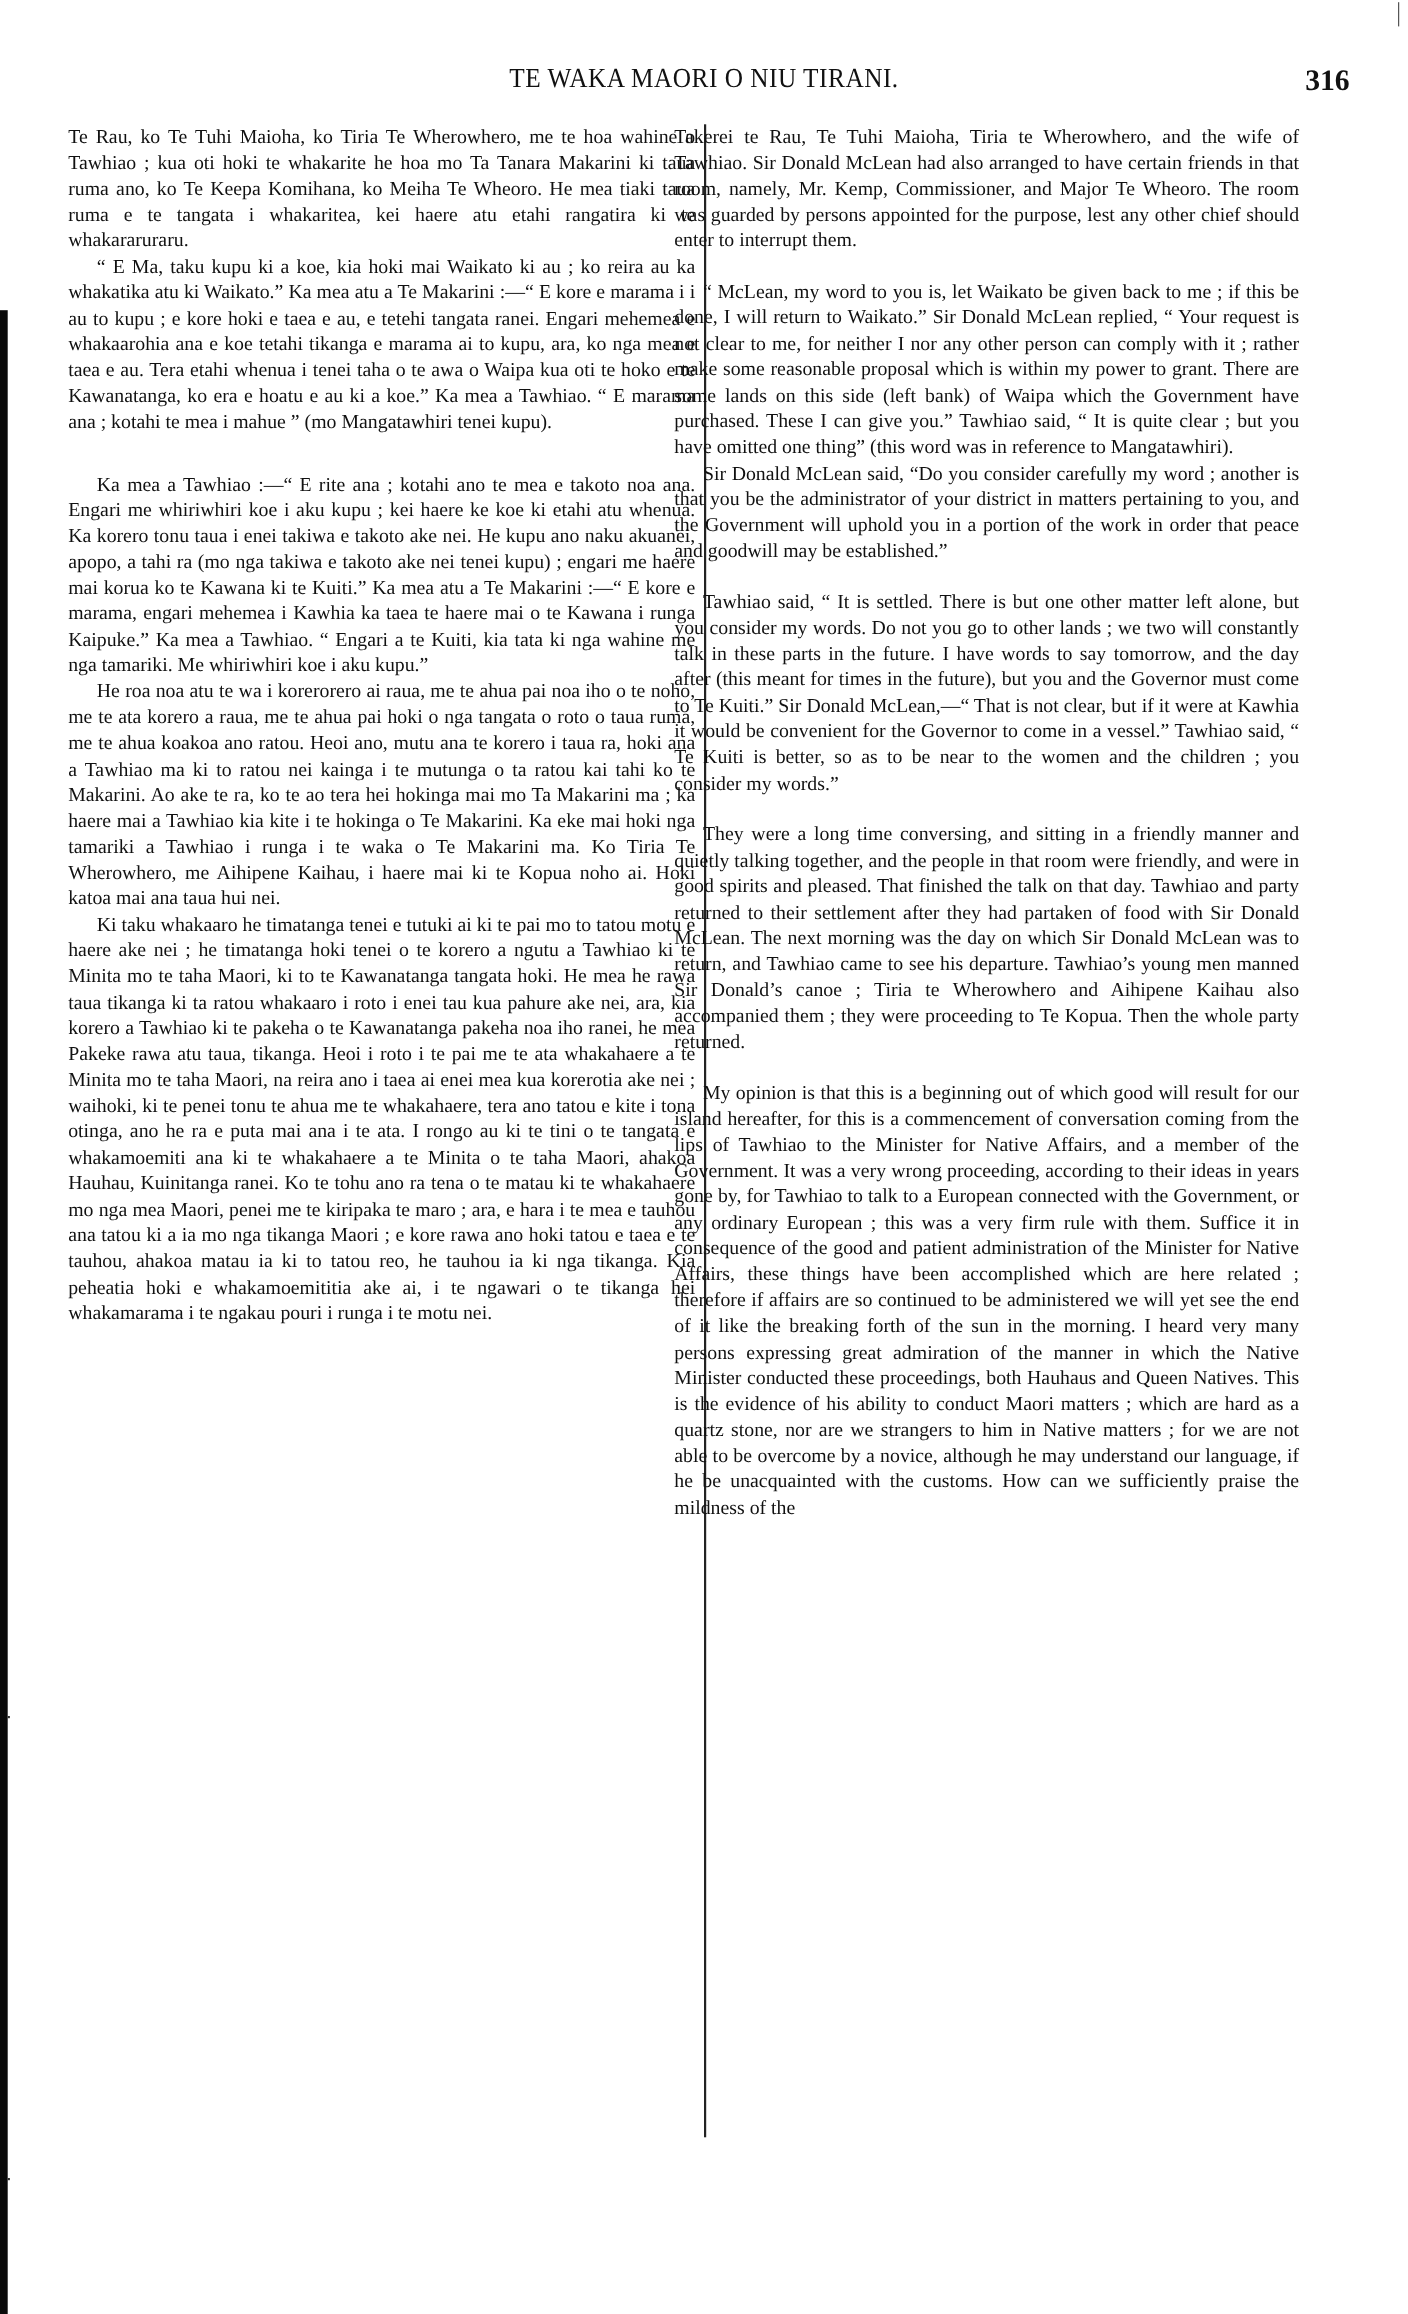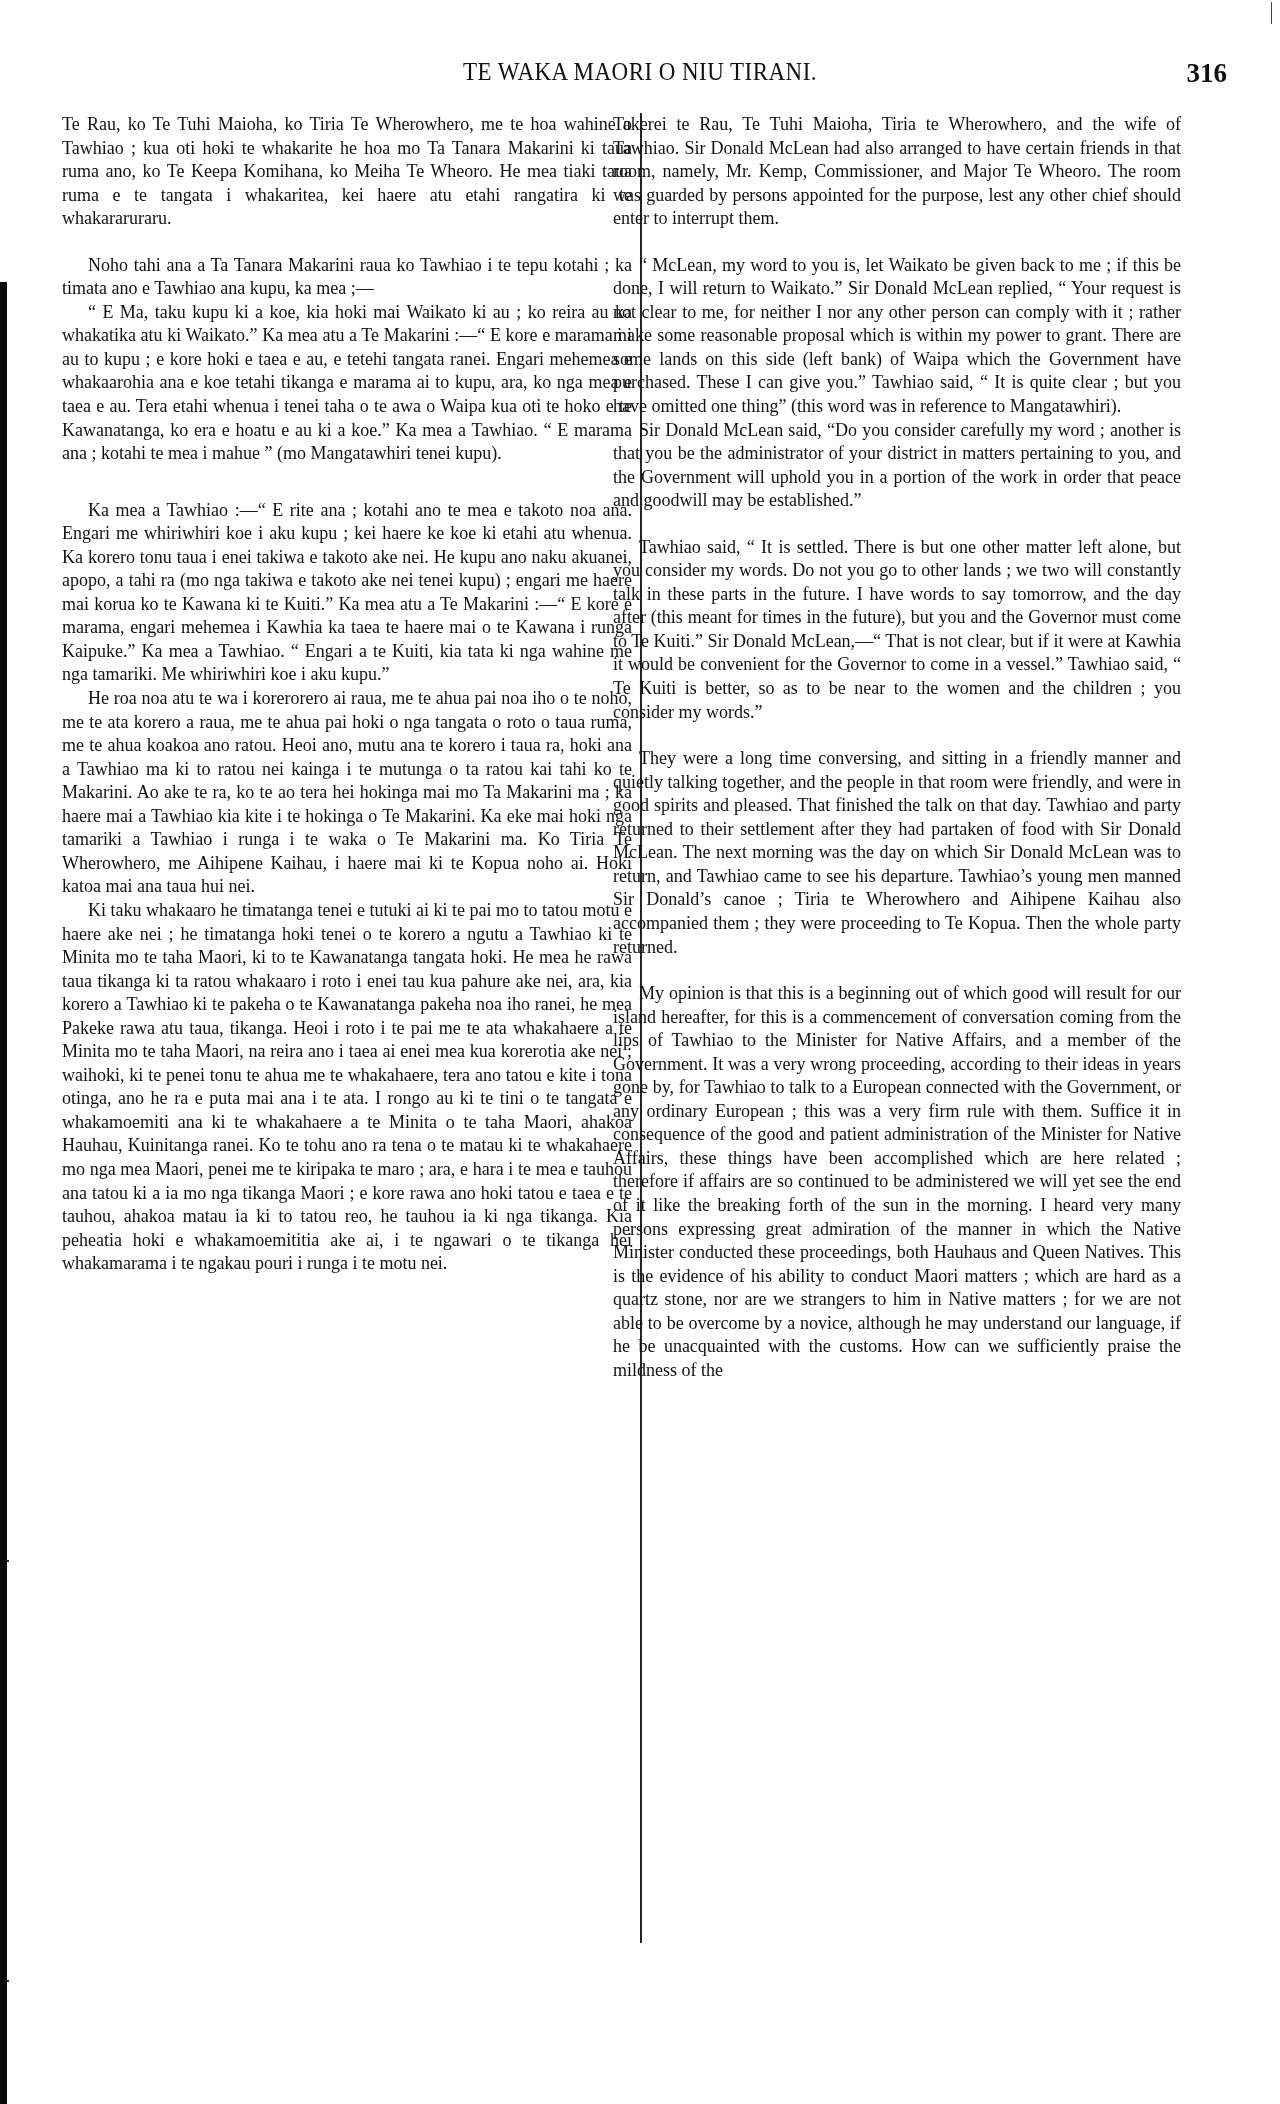--- a/index.html
+++ b/index.html
@@ -114,21 +114,20 @@
 
 <header class="running-head">
   <div class="running-title">TE WAKA MAORI O NIU TIRANI.</div>
   <div class="page-number">316</div>
 </header>
 
 <div class="column-rule"></div>
 
 <section class="column col-left">
   <p class="para no-indent">Te Rau, ko Te Tuhi Maioha, ko Tiria Te Wherowhero, me te hoa wahine o Tawhiao ; kua oti hoki te whakarite he hoa mo Ta Tanara Makarini ki taua ruma ano, ko Te Keepa Komihana, ko Meiha Te Wheoro. He mea tiaki taua ruma e te tangata i whakaritea, kei haere atu etahi rangatira ki te whakararuraru.</p>
-  <p class="para gap-before">Noho tahi ana a Ta Tanara Makarini raua ko Tawhiao i te tepu kotahi ; ka timata ano e Tawhiao ana kupu, ka mea ;—</p>
   <p class="para">“ E Ma, taku kupu ki a koe, kia hoki mai Waikato ki au ; ko reira au ka whakatika atu ki Waikato.” Ka mea atu a Te Makarini :—“ E kore e marama i i au to kupu ; e kore hoki e taea e au, e tetehi tangata ranei. Engari mehemea e whakaarohia ana e koe tetahi tikanga e marama ai to kupu, ara, ko nga mea e taea e au. Tera etahi whenua i tenei taha o te awa o Waipa kua oti te hoko e te Kawanatanga, ko era e hoatu e au ki a koe.” Ka mea a Tawhiao. “ E marama ana ; kotahi te mea i mahue ” (mo Mangatawhiri tenei kupu).</p>
   <p class="para gap-before-lg">Ka mea a Tawhiao :—“ E rite ana ; kotahi ano te mea e takoto noa ana. Engari me whiriwhiri koe i aku kupu ; kei haere ke koe ki etahi atu whenua. Ka korero tonu taua i enei takiwa e takoto ake nei. He kupu ano naku akuanei, apopo, a tahi ra (mo nga takiwa e takoto ake nei tenei kupu) ; engari me haere mai korua ko te Kawana ki te Kuiti.” Ka mea atu a Te Makarini :—“ E kore e marama, engari mehemea i Kawhia ka taea te haere mai o te Kawana i runga Kaipuke.” Ka mea a Tawhiao. “ Engari a te Kuiti, kia tata ki nga wahine me nga tamariki. Me whiriwhiri koe i aku kupu.”</p>
   <p class="para">He roa noa atu te wa i korerorero ai raua, me te ahua pai noa iho o te noho, me te ata korero a raua, me te ahua pai hoki o nga tangata o roto o taua ruma, me te ahua koakoa ano ratou. Heoi ano, mutu ana te korero i taua ra, hoki ana a Tawhiao ma ki to ratou nei kainga i te mutunga o ta ratou kai tahi ko te Makarini. Ao ake te ra, ko te ao tera hei hokinga mai mo Ta Makarini ma ; ka haere mai a Tawhiao kia kite i te hokinga o Te Makarini. Ka eke mai hoki nga tamariki a Tawhiao i runga i te waka o Te Makarini ma. Ko Tiria Te Wherowhero, me Aihipene Kaihau, i haere mai ki te Kopua noho ai. Hoki katoa mai ana taua hui nei.</p>
   <p class="para">Ki taku whakaaro he timatanga tenei e tutuki ai ki te pai mo to tatou motu e haere ake nei ; he timatanga hoki tenei o te korero a ngutu a Tawhiao ki te Minita mo te taha Maori, ki to te Kawanatanga tangata hoki. He mea he rawa taua tikanga ki ta ratou whakaaro i roto i enei tau kua pahure ake nei, ara, kia korero a Tawhiao ki te pakeha o te Kawanatanga pakeha noa iho ranei, he mea Pakeke rawa atu taua, tikanga. Heoi i roto i te pai me te ata whakahaere a te Minita mo te taha Maori, na reira ano i taea ai enei mea kua korerotia ake nei ; waihoki, ki te penei tonu te ahua me te whakahaere, tera ano tatou e kite i tona otinga, ano he ra e puta mai ana i te ata. I rongo au ki te tini o te tangata e whakamoemiti ana ki te whakahaere a te Minita o te taha Maori, ahakoa Hauhau, Kuinitanga ranei. Ko te tohu ano ra tena o te matau ki te whakahaere mo nga mea Maori, penei me te kiripaka te maro ; ara, e hara i te mea e tauhou ana tatou ki a ia mo nga tikanga Maori ; e kore rawa ano hoki tatou e taea e te tauhou, ahakoa matau ia ki to tatou reo, he tauhou ia ki nga tikanga. Kia peheatia hoki e whakamoemititia ake ai, i te ngawari o te tikanga hei whakamarama i te ngakau pouri i runga i te motu nei.</p>
 </section>
 
 <section class="column col-right">
   <p class="para no-indent">Takerei te Rau, Te Tuhi Maioha, Tiria te Wherowhero, and the wife of Tawhiao. Sir Donald McLean had also arranged to have certain friends in that room, namely, Mr. Kemp, Commissioner, and Major Te Wheoro. The room was guarded by persons appointed for the purpose, lest any other chief should enter to interrupt them.</p>
   <p class="para gap-before">“ McLean, my word to you is, let Waikato be given back to me ; if this be done, I will return to Waikato.” Sir Donald McLean replied, “ Your request is not clear to me, for neither I nor any other person can comply with it ; rather make some reasonable proposal which is within my power to grant. There are some lands on this side (left bank) of Waipa which the Government have purchased. These I can give you.” Tawhiao said, “ It is quite clear ; but you have omitted one thing” (this word was in reference to Mangatawhiri).</p>
   <p class="para">Sir Donald McLean said, “Do you consider carefully my word ; another is that you be the administrator of your district in matters pertaining to you, and the Government will uphold you in a portion of the work in order that peace and goodwill may be established.”</p>

